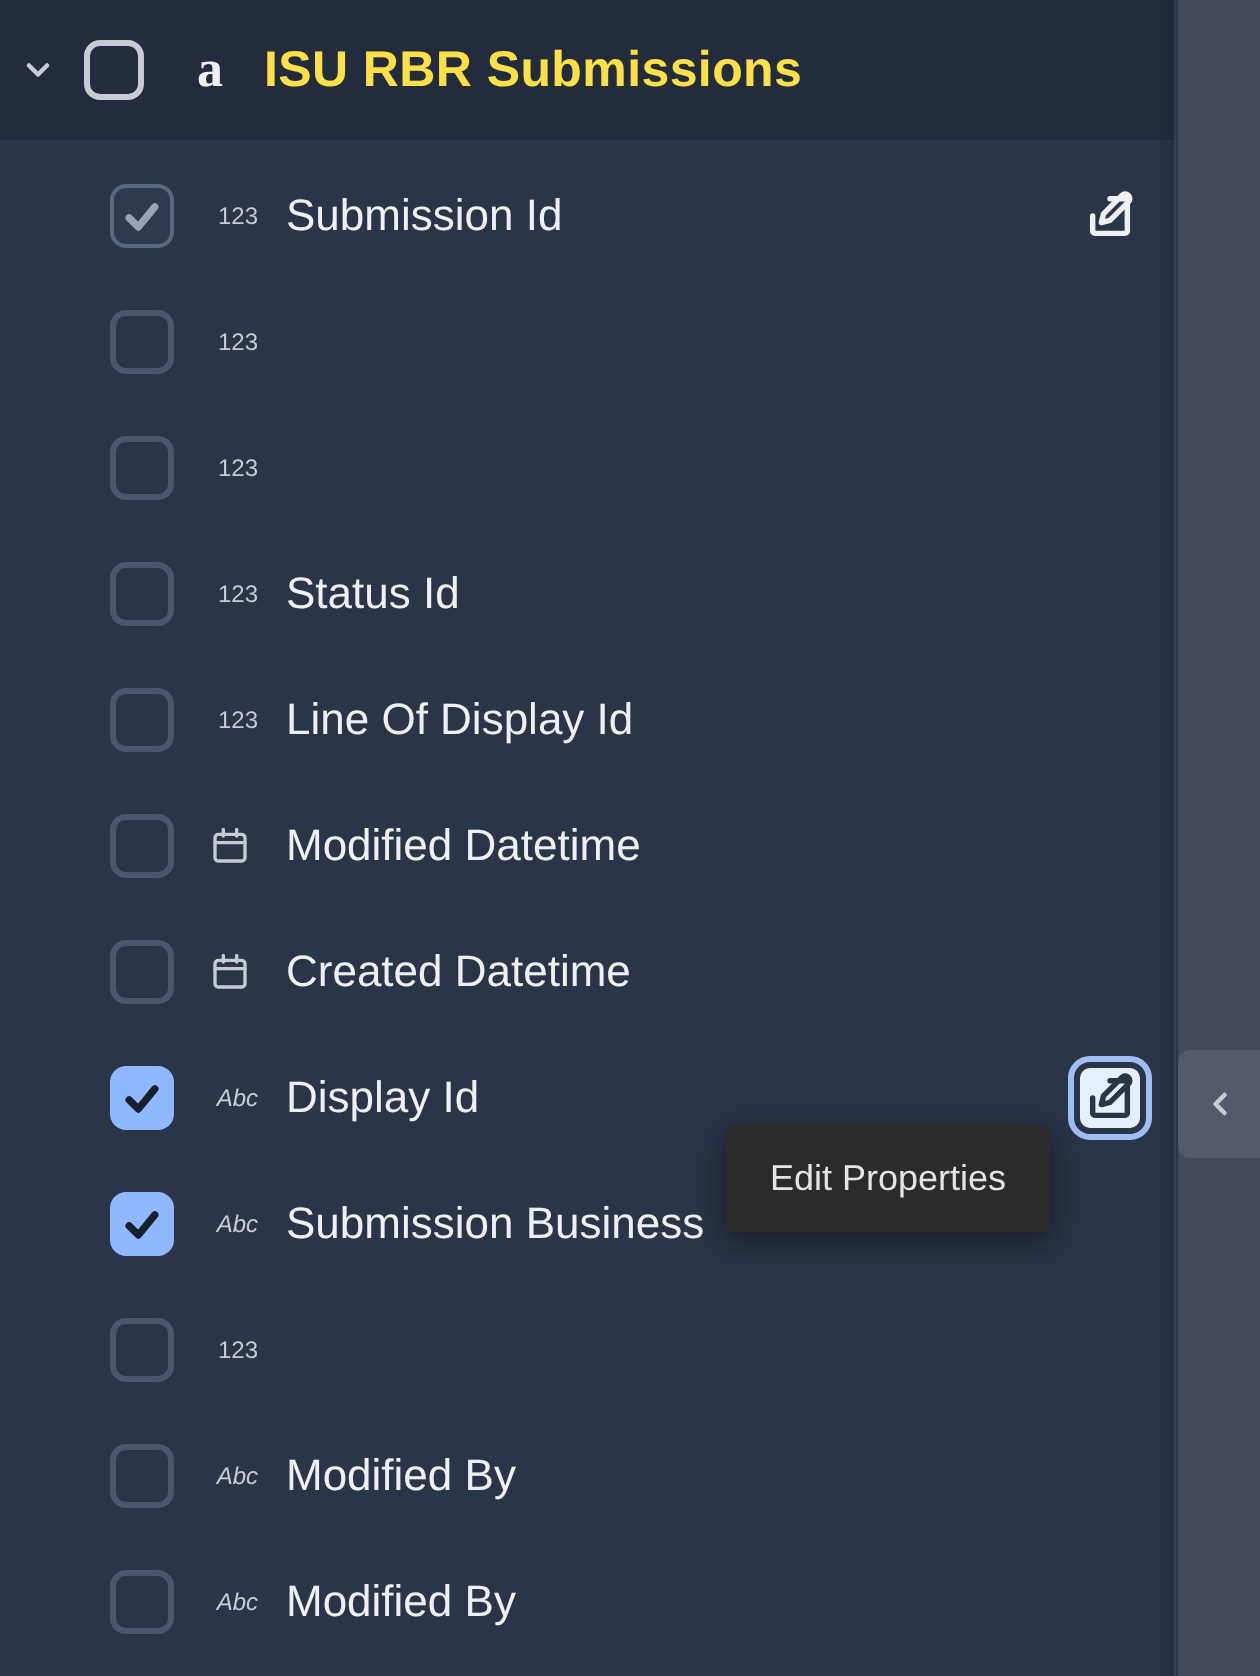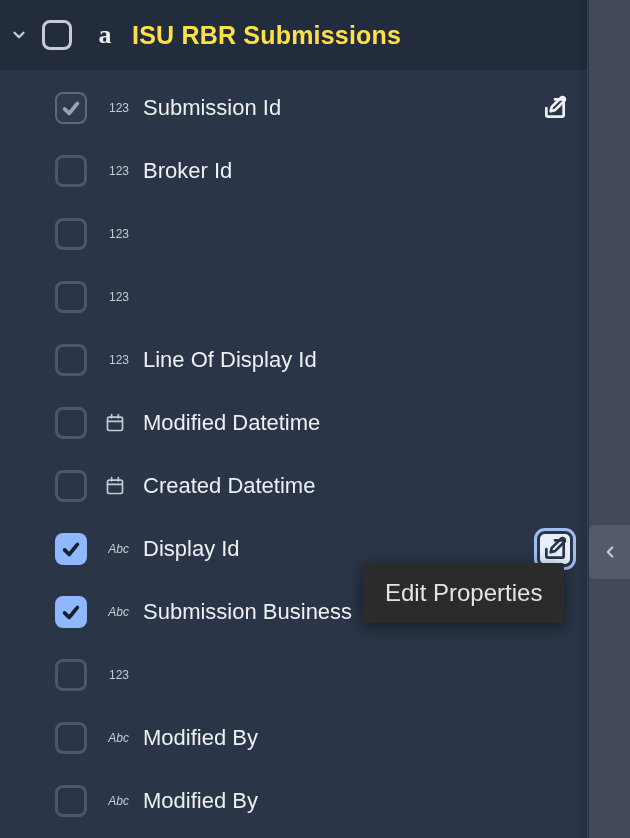--- a/index.html
+++ b/index.html
@@ -138,21 +138,21 @@
       border: 3px solid #2a3547;
       outline: 3px solid #9fbef5;
     }
     .edit-button svg { width: 26px; height: 26px; }
     .tooltip {
       position: absolute;
       top: 563px;
       left: 363px;
       background: #2b2b2b;
       color: #e4e4e4;
-      font-size: 24px;
+      font-size: 18px;
       padding: 16px 22px;
       border-radius: 2px;
       box-shadow: 0 4px 16px rgba(0,0,0,0.5);
       z-index: 100;
       white-space: nowrap;
     }
     .right-gutter {
       position: absolute;
       top: 0;
       left: 589px;
@@ -214,29 +214,29 @@
         <div class="edit-button">
           <svg viewBox="0 0 24 24" fill="none" stroke="#eef0f3" stroke-width="2.5" stroke-linecap="round" stroke-linejoin="round">
             <path d="M12 4h7a1 1 0 0 1 1 1v14a1 1 0 0 1-1 1H5a1 1 0 0 1-1-1v-7"></path>
             <path d="M17.5 2.5a2.1 2.1 0 0 1 3 3L12 14l-4 1 1-4 8.5-8.5z"></path>
           </svg>
         </div>
       </div>
       <div class="field-row">
         <div class="field-checkbox unchecked"></div>
         <div class="type-badge">123</div>
-        <div class="field-label">Broker Id</div>
-      </div>
-      <div class="field-row">
-        <div class="field-checkbox unchecked"></div>
-        <div class="type-badge">123</div>
-      </div>
-      <div class="field-row">
-        <div class="field-checkbox unchecked"></div>
-        <div class="type-badge">123</div>
+      </div>
+      <div class="field-row">
+        <div class="field-checkbox unchecked"></div>
+        <div class="type-badge">123</div>
+      </div>
+      <div class="field-row">
+        <div class="field-checkbox unchecked"></div>
+        <div class="type-badge">123</div>
+        <div class="field-label">Status Id</div>
       </div>
       <div class="field-row">
         <div class="field-checkbox unchecked"></div>
         <div class="type-badge">123</div>
         <div class="field-label">Line Of Display Id</div>
       </div>
       <div class="field-row">
         <div class="field-checkbox unchecked"></div>
         <div class="type-icon-cal"><svg viewBox="0 0 24 24" fill="none" stroke="#c6cbd4" stroke-width="2" stroke-linecap="round" stroke-linejoin="round">
             <rect x="3" y="5" width="18" height="16" rx="2"></rect>

